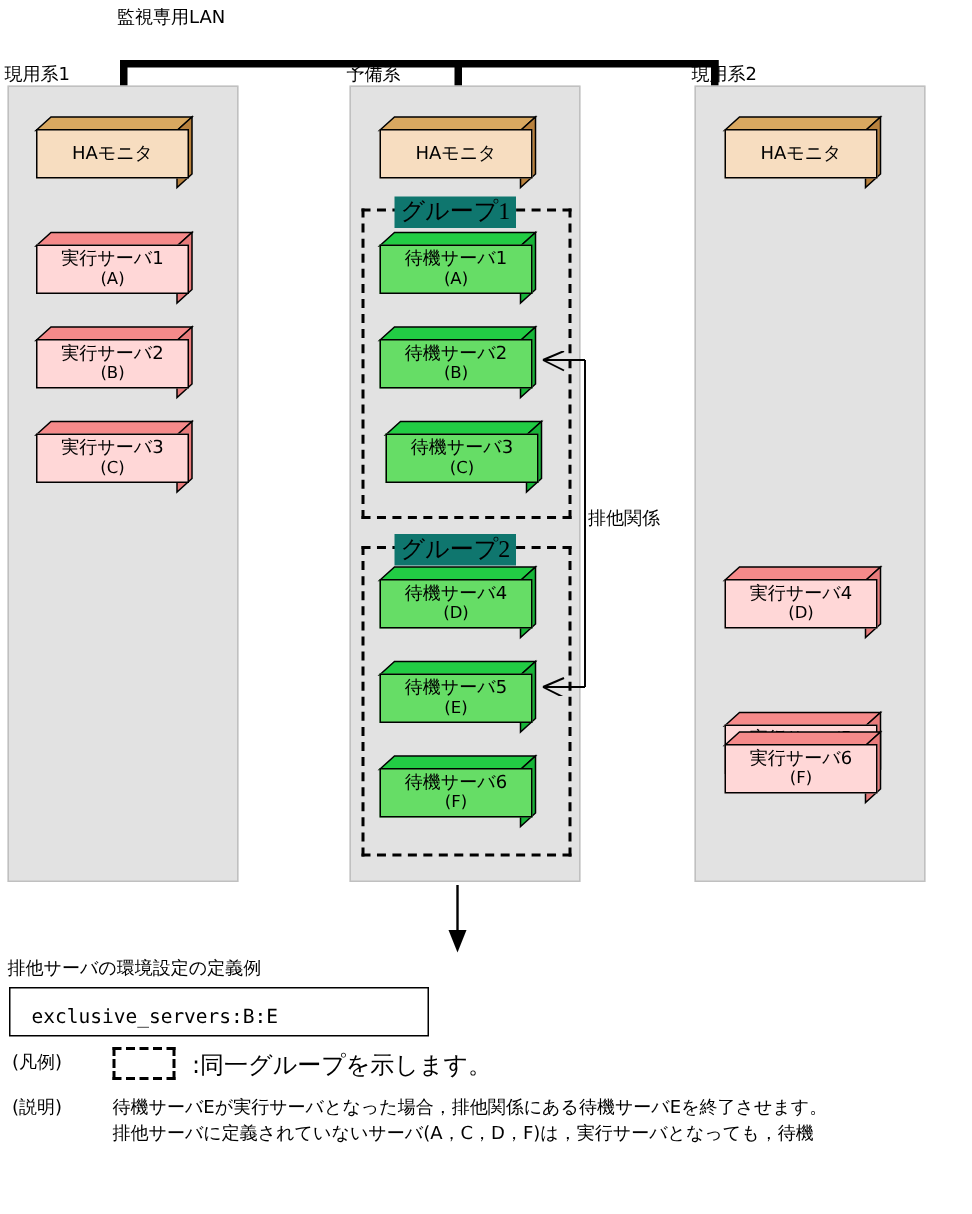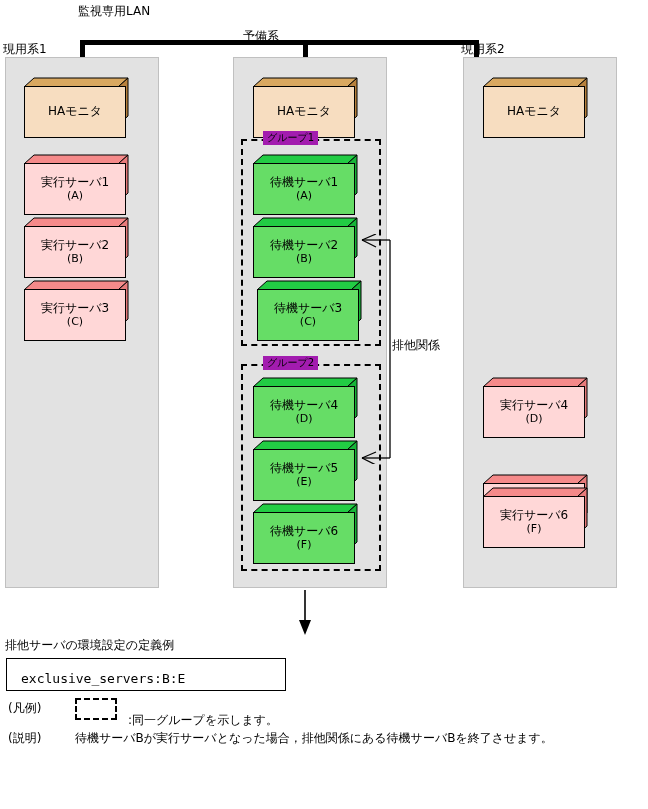--- a/index.html
+++ b/index.html
@@ -20,46 +20,46 @@
   .bus-drop.d3{left:474px;height:24px;}
 
   
   .panel{background:#e2e2e2;border:1px solid #c0c0c0;}
   .panel.p1{left:5px;top:57px;width:152px;height:529px;}
   .panel.p2{left:233px;top:57px;width:152px;height:529px;}
   .panel.p3{left:463px;top:57px;width:152px;height:529px;}
 
   .sys-title{font-size:12px;white-space:nowrap;}
   .sys-title.t1{left:3px;top:41px;}
-  .sys-title.t2{left:231px;top:28px;margin-left:12px;}
+  .sys-title.t2{left:231px;top:41px;}
   .sys-title.t3{left:461px;top:41px;}
 
   
   .box3d{width:104px;height:40px;}
   .box3d .face{
-    position:absolute;left:0;top:8px;width:102px;height:52px;
+    position:absolute;left:0;top:8px;width:102px;height:33px;
     border:1px solid #000;box-sizing:border-box;
     display:flex;flex-direction:column;align-items:center;justify-content:center;
     line-height:1.15;font-size:12px;text-align:center;
   }
   .box3d svg{position:absolute;left:0;top:0;overflow:visible;}
 
   .ha .face{background:#f7ddc0;}
   .exec .face{background:#ffd7d7;}
   .stby .face{background:#66dd66;}
 
   .sub{font-size:11px;}
 
   
   .group{
     border:2px dashed #000;background:transparent;
   }
   .group-label{
-    position:absolute;background:#a21caf;font-size:10px;
-    padding:0 4px;white-space:nowrap;
+    position:absolute;background:#0f766e;font-size:16px;
+    padding:0 4px;white-space:nowrap;font-family:Liberation Serif, serif;
   }
 
   
   .bracket{left:360px;top:234px;}
 
   .excl-label{left:392px;top:337px;font-size:12px;white-space:nowrap;}
 
   
   .down-arrow{left:290px;top:590px;}
 
@@ -69,21 +69,21 @@
     left:6px;top:658px;width:280px;height:33px;
     border:1px solid #000;background:#fff;box-sizing:border-box;
   }
   .code-box span{
     position:absolute;left:14px;top:12px;
     font-family:"DejaVu Sans Mono","Liberation Mono",monospace;
     font-size:13px;white-space:nowrap;
   }
   .legend-tag{left:8px;top:700px;font-size:12px;}
   .legend-swatch{left:75px;top:698px;width:42px;height:22px;border:2px dashed #000;box-sizing:border-box;}
-  .legend-text{left:128px;top:700px;font-size:12px;white-space:nowrap;margin-top:12px;}
+  .legend-text{left:128px;top:700px;font-size:16px;white-space:nowrap;}
 
   .expl-tag{left:8px;top:730px;font-size:12px;}
   .expl-body{left:75px;top:730px;width:570px;font-size:12px;line-height:17px;}
   .expl-body div{white-space:nowrap;}
 </style>
 </head>
 <body>
 
 <div class="abs lan-label">監視専用LAN</div>
 <div class="abs bus-h"></div>
@@ -286,14 +286,15 @@
 <div class="abs code-box">
   <span>exclusive_servers:B:E</span>
 </div>
 
 <div class="abs legend-tag">(凡例)</div>
 <div class="abs legend-swatch"></div>
 <div class="abs legend-text">:同一グループを示します。</div>
 
 <div class="abs expl-tag">(説明)</div>
 <div class="abs expl-body">
-  <div>待機サーバBが実行サーバとなった場合，排他関係にある待機サーバBを終了させます。</div>
+  <div>待機サーバEが実行サーバとなった場合，排他関係にある待機サーバEを終了させます。</div>
+  <div>排他サーバに定義されていないサーバ(A，C，D，F)は，実行サーバとなっても，待機</div>
 </div>
 
 </body></html>

